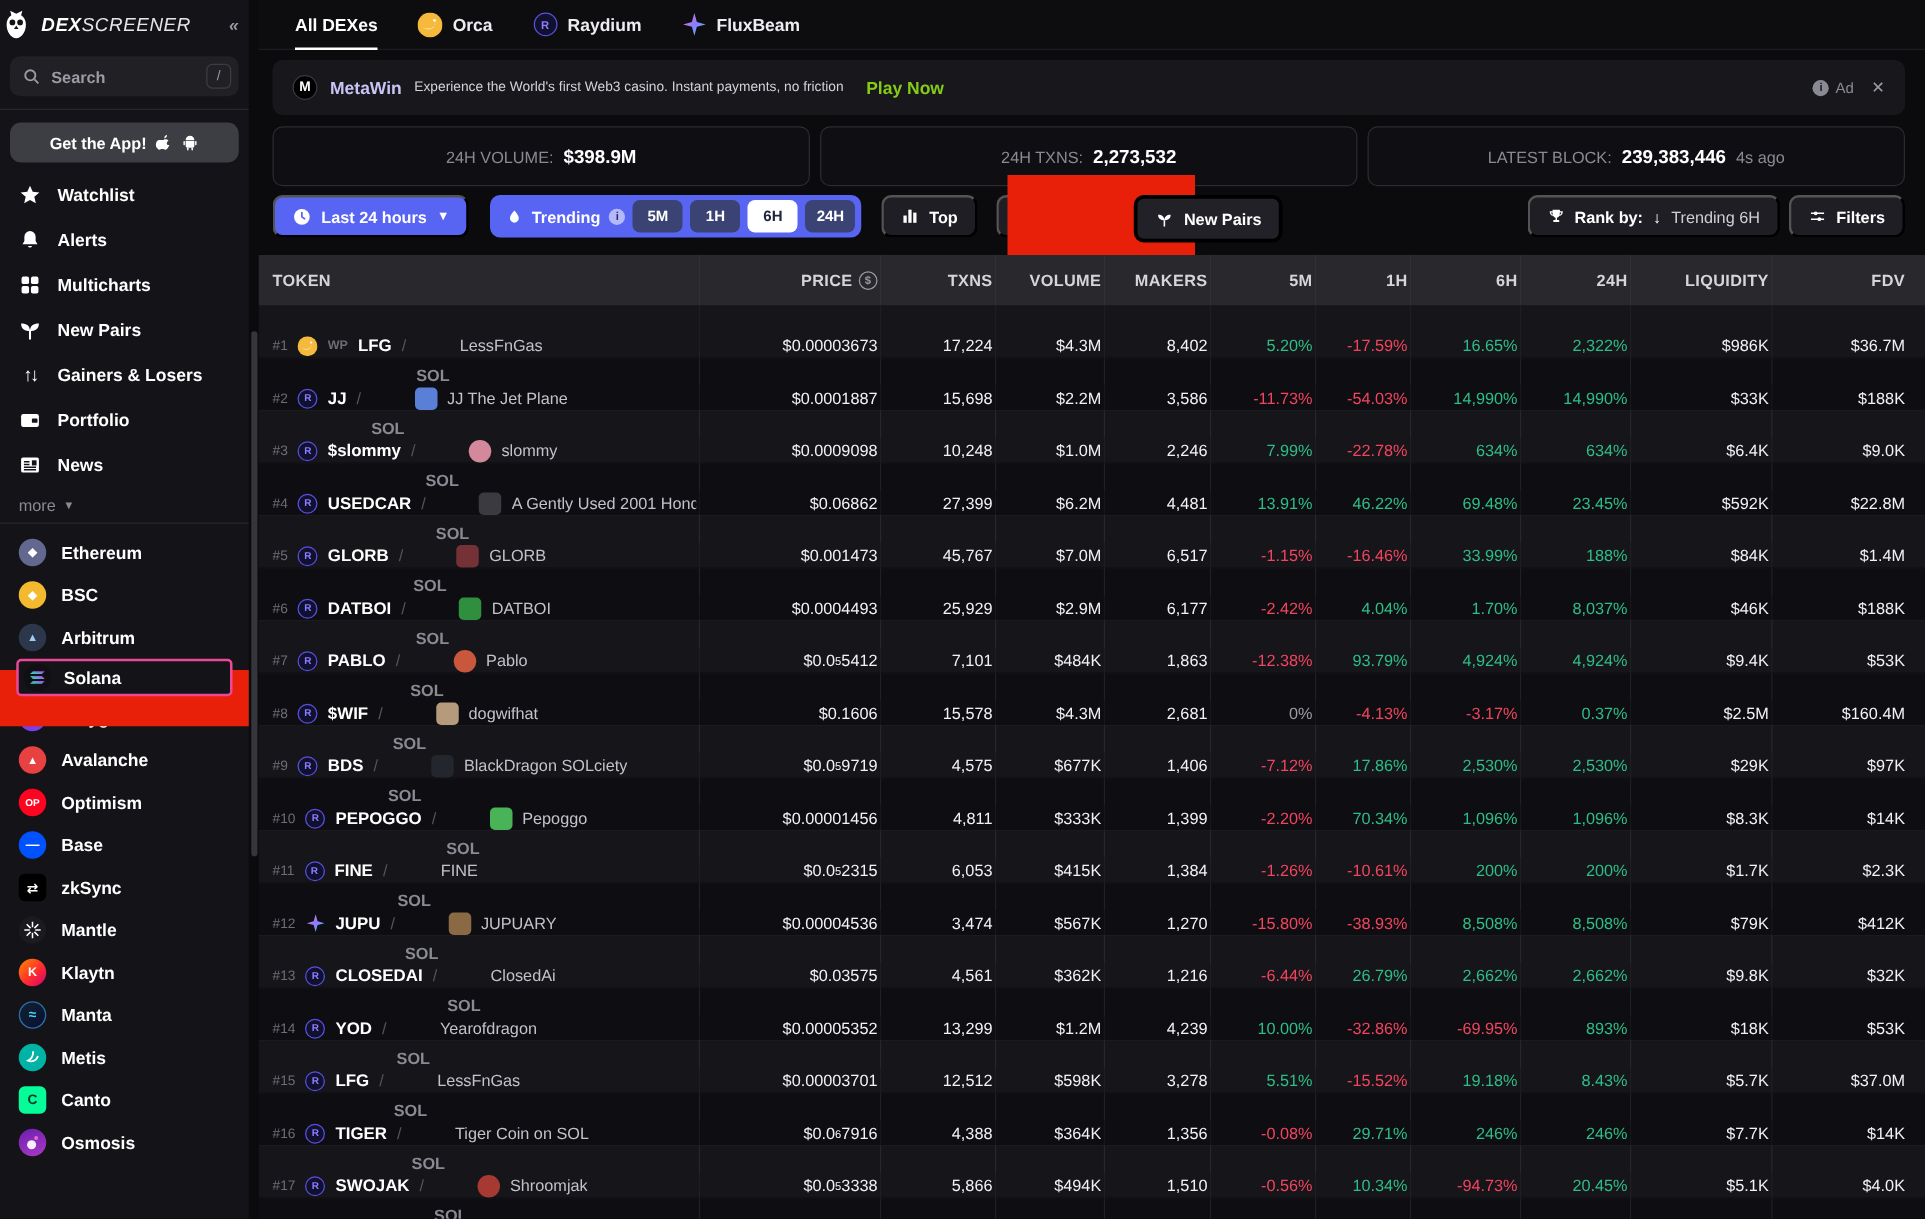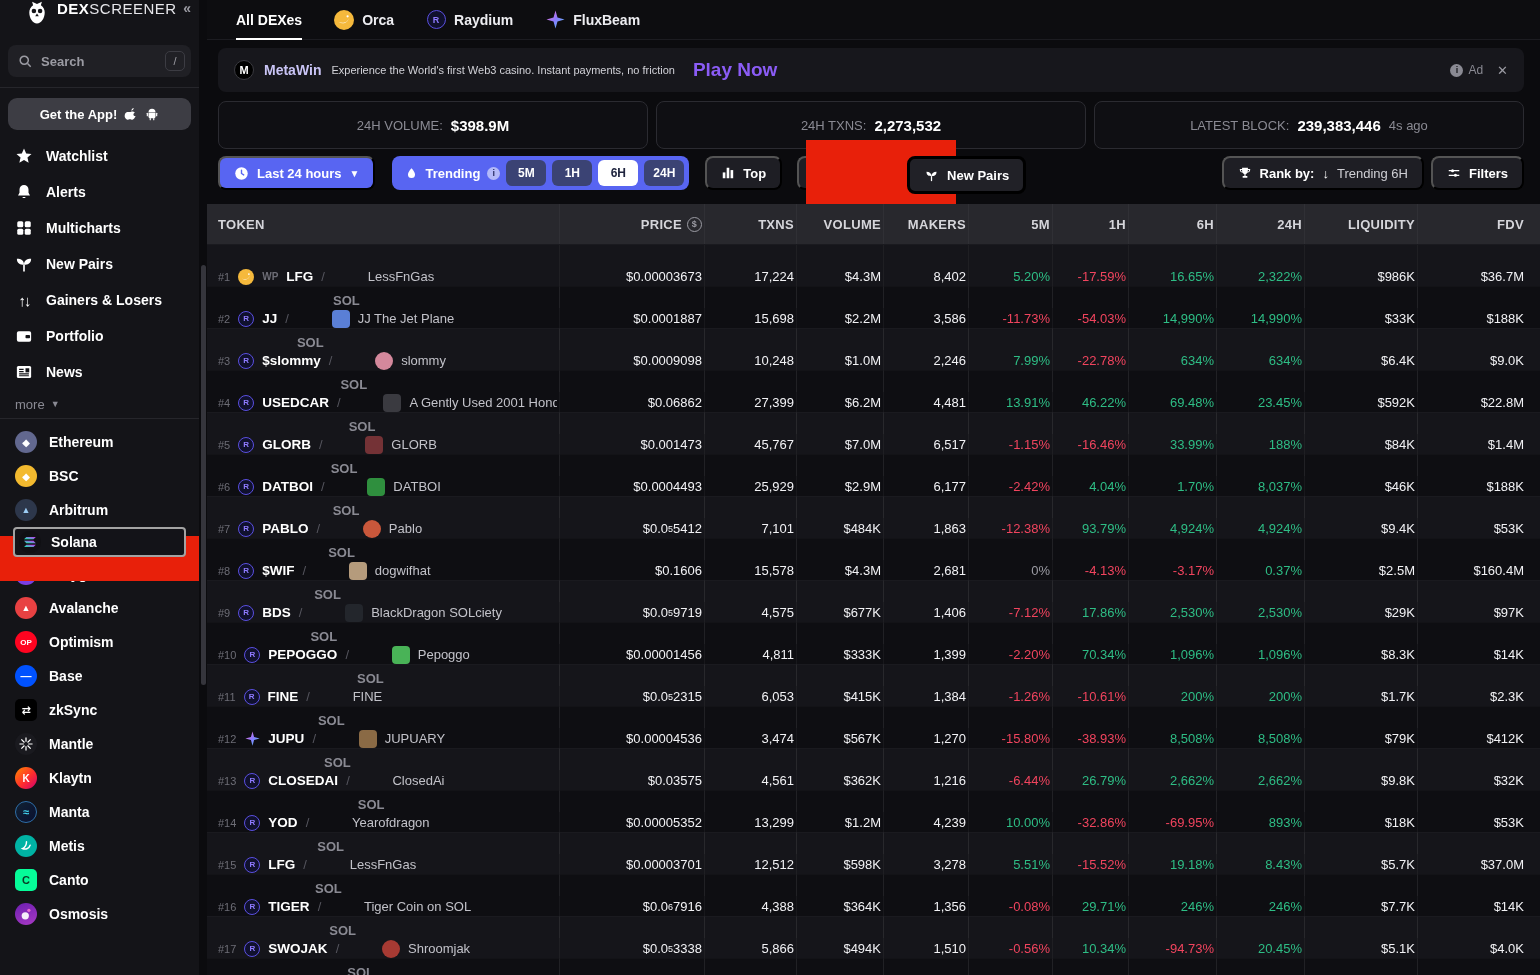--- a/index.html
+++ b/index.html
@@ -2,21 +2,21 @@
 <html><head>
 <meta charset="utf-8">
 <style>
   * { margin:0; padding:0; box-sizing:border-box; }
   html,body { width:1540px; height:975px; overflow:hidden; background:#0b0b0e;
     font-family:"Liberation Sans","DejaVu Sans",sans-serif; color:#fff; }
   .app { position:relative; width:1540px; height:975px; }
 
   
   .sidebar { position:absolute; left:0; top:0; width:199px; height:975px; background:#141418; }
-  .sb-head { display:flex; align-items:flex-start; height:40px; padding:0 8px 0 24px; }
+  .sb-head { display:flex; align-items:center; height:40px; padding:0 8px 0 0;font-style:italic; }
   .owl { width:26px; height:26px; margin-right:7px; }
   .brand { font-size:15px; letter-spacing:.5px; white-space:nowrap; }
   .brand b { font-weight:700; }
   .brand span { font-weight:300; color:#e6e6ea; }
   .collapse { margin-left:auto; color:#9b9ba3; font-size:14px; font-weight:700; }
   .searchbox { margin:5px 8px 10px 8px; height:32px; background:#202025; border-radius:8px;
     display:flex; align-items:center; padding:0 6px 0 10px; }
   .searchbox input { flex:1; background:transparent; border:0; outline:none; color:#cfcfd4;
     font-size:13px; font-family:inherit; min-width:0; }
   .searchbox input::placeholder { color:#9b9ba3; font-weight:600; }
@@ -26,21 +26,21 @@
   .get-app { margin:10px 8px 8px 8px; height:32px; background:#3d3d44; border-radius:9px;
     display:flex; align-items:center; justify-content:center; gap:7px; font-size:13px; font-weight:700; }
   .menu-item { height:36px; display:flex; align-items:center; gap:13px; padding-left:15px;
     font-size:14px; font-weight:600; color:#fff; }
   .menu-item .ic { width:18px; height:18px; display:flex; align-items:center; justify-content:center; }
   .more-row { height:28px; display:flex; align-items:center; gap:6px; padding-left:15px;
     color:#8a8a93; font-size:13px; }
   .chains { margin-top:6px; }
   .chain-item { height:34px; display:flex; align-items:center; gap:12px; padding-left:15px;
     font-size:14px; font-weight:600; }
-  .chain-item.selected { position:relative; z-index:6; background:#131318; border:2px solid #a3a3a3;
+  .chain-item.selected { position:relative; z-index:6; background:#131318; border:2px solid #ec4899;
     border-radius:4px; margin:0 13px; padding-left:4px; height:30px; gap:10px; }
   .cicon { width:22px; height:22px; border-radius:50%; display:flex; align-items:center;
     justify-content:center; flex:0 0 22px; font-weight:700; }
   .sb-scrollthumb { position:absolute; left:201px; top:265px; width:5px; height:420px;
     background:#35353c; border-radius:3px; }
 
   
   .main { position:absolute; left:207px; top:0; width:1333px; height:745px; }
   .topnav { height:40px; background:#0d0d10; display:flex; align-items:center; gap:32px;
     padding-left:29px; border-bottom:1px solid #1c1c21; }
@@ -48,21 +48,21 @@
     color:#ededf1; }
   .tab.active { box-shadow:inset 0 -2px 0 #fff; color:#fff; }
   .tab .tic { width:20px; height:20px; display:flex; align-items:center; justify-content:center; }
 
   .ad-banner { margin:8px 16px 0 11px; height:44px; background:#17171c; border-radius:8px;
     display:flex; align-items:center; padding:0 16px; gap:10px; }
   .mw-logo { width:20px; height:20px; border-radius:50%; background:#000; border:1px solid #3a3a40;
     color:#fff; font-size:11px; font-weight:700; display:flex; align-items:center; justify-content:center; }
   .mw-brand { font-size:14px; font-weight:700; color:#c9c4f5; }
   .ad-text { font-size:11px; color:#d2d2d8; }
-  .ad-cta { font-size:19px; font-weight:700; color:#8b5cf6; margin-left:8px; }
+  .ad-cta { font-size:14px; font-weight:700; color:#84cc16; margin-left:8px; }
   .ad-right { margin-left:auto; display:flex; align-items:center; gap:14px; color:#8a8a93; }
   .info-dot { width:13px; height:13px; border-radius:50%; background:#8a8a93; color:#17171c;
     font-size:9px; font-weight:700; display:inline-flex; align-items:center; justify-content:center; }
   .ad-label { font-size:12px; margin-left:-9px; }
   .ad-close { font-size:13px; font-weight:700; color:#9b9ba3; }
 
   .stats-row { margin:9px 16px 0 11px; display:flex; gap:8px; }
   .stat-box { flex:1; height:48px; border:1px solid #2b2b31; border-radius:8px; background:#0f0f13;
     display:flex; align-items:center; justify-content:center; gap:8px; }
   .stat-label { color:#8a8a93; font-size:13px; }

